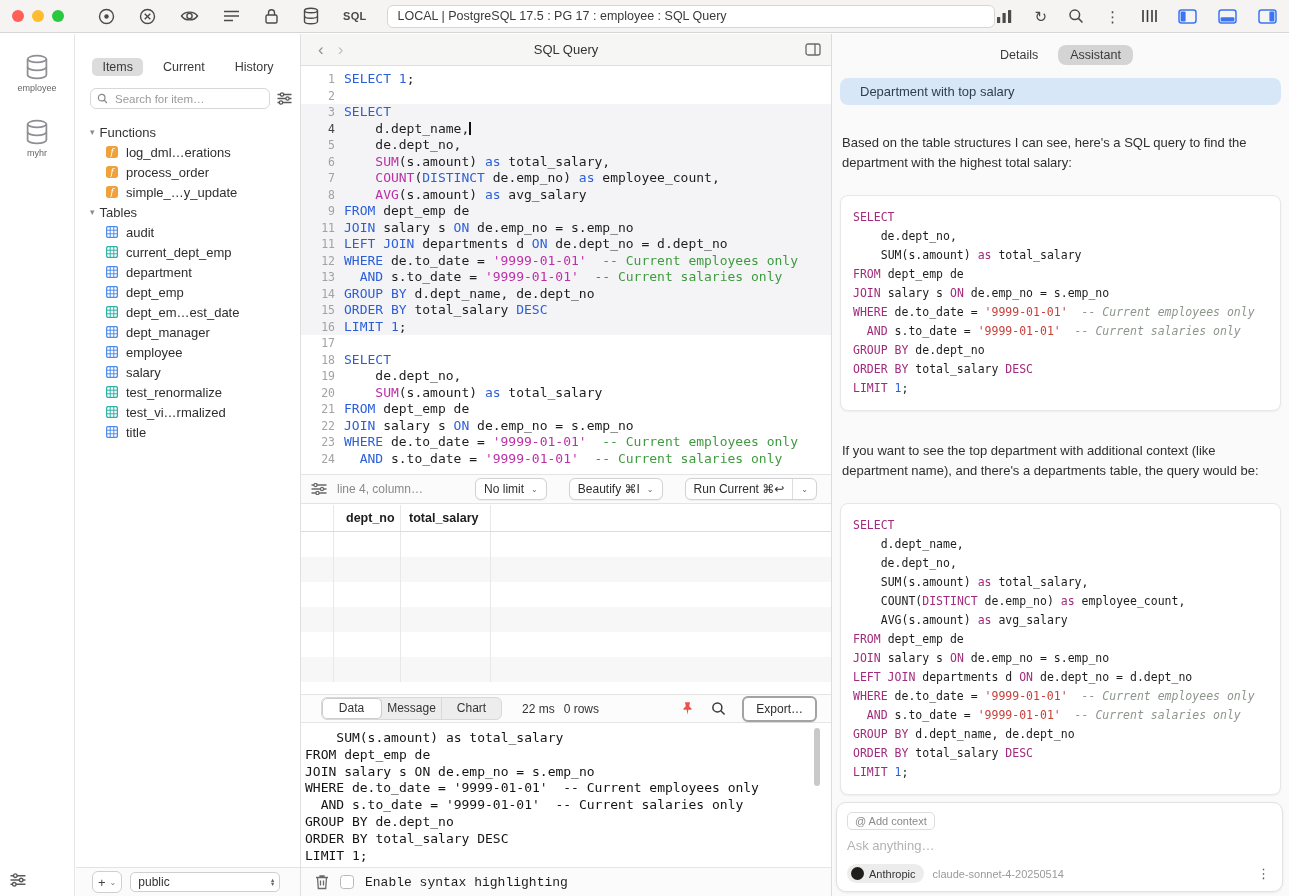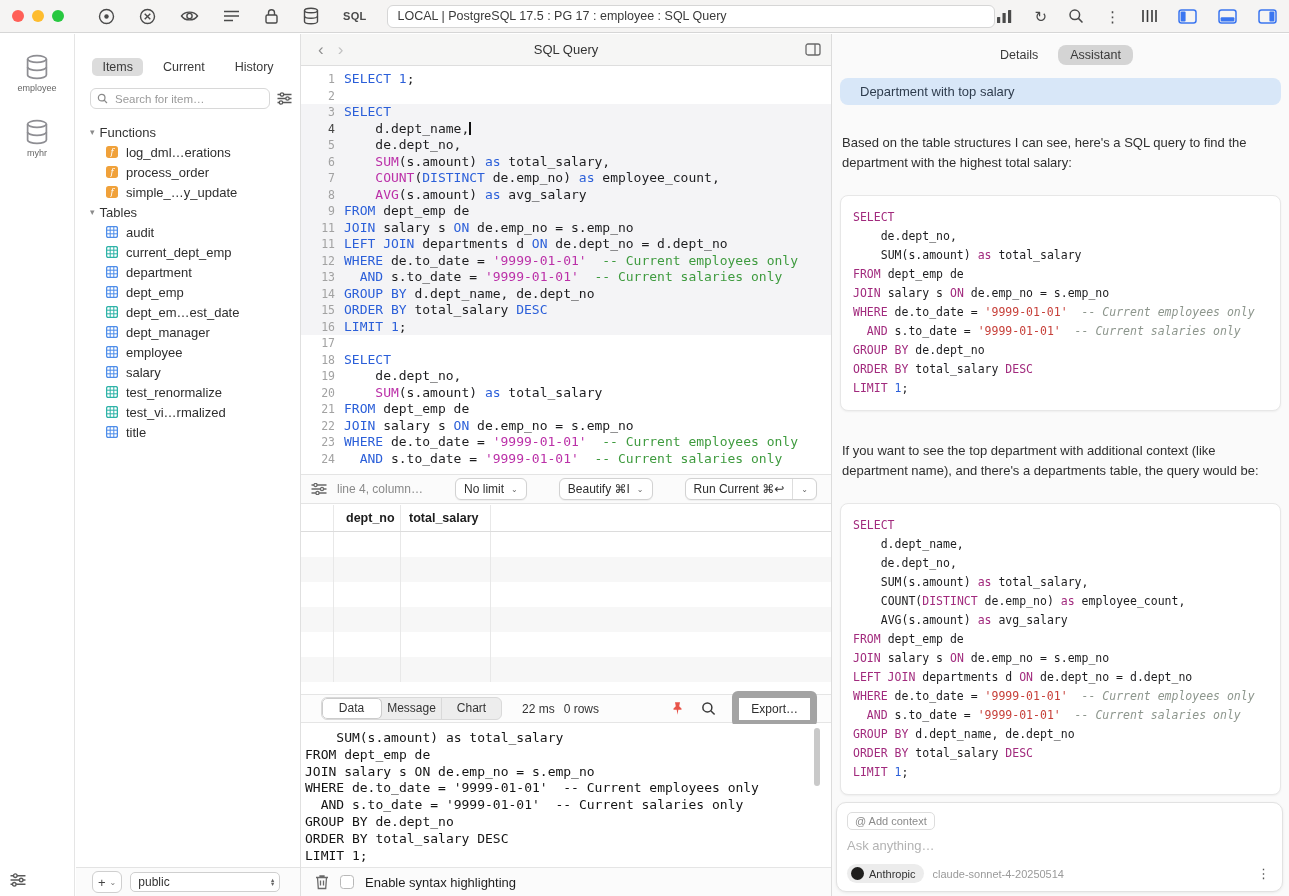--- a/index.html
+++ b/index.html
@@ -69,53 +69,53 @@
   .tk-k{color:#2b5fd9}.tk-f{color:#bb30a8}.tk-s{color:#bb30a8}.tk-n{color:#2b5fd9}.tk-c{color:#3f9b3f}.tk-p{color:#1d1d1f}
   .caret{display:inline-block;width:1.5px;height:13px;background:#111;vertical-align:-2px;}
 
   .statusbar{position:absolute;top:440px;left:0;right:0;height:30px;background:#fbfbfb;border-top:1px solid #e4e4e4;border-bottom:1px solid #e4e4e4;
              display:flex;align-items:center;padding:0 14px 0 10px;box-sizing:border-box;gap:10px;}
   .pos-text{font-size:12px;color:#8a8a8a;white-space:nowrap;}
   .sb-btn{height:22px;border:1px solid #d2d2d2;border-radius:6px;background:#fff;display:flex;align-items:center;
           font-size:12px;color:#2e2e2e;padding:0 8px;gap:7px;box-sizing:border-box;white-space:nowrap;box-shadow:0 .5px 1px rgba(0,0,0,.05);}
   .sb-btn .dd{font-size:8px;color:#666;}
   .vdiv{width:1px;height:20px;background:#ddd;margin:0 1px;}
-  .sb-group{margin-left:auto;display:flex;gap:32px;align-items:center;}
+  .sb-group{margin-left:auto;display:flex;gap:22px;align-items:center;}
 
   .results{position:absolute;top:471px;left:0;right:0;height:189px;background:#fff;overflow:hidden;}
   .res-header{display:flex;height:26px;border-bottom:1px solid #dcdcdc;align-items:stretch;background:#fff;}
   .res-cell{box-sizing:border-box;border-right:1px solid #e8e8e8;height:100%;}
   .res-cell.handle{width:33px;flex:0 0 33px;}
   .res-cell.col0{width:67px;flex:0 0 67px;padding-left:12px;}
   .res-cell.col1{width:90px;flex:0 0 90px;padding-left:8px;}
   .res-header .res-cell{font-size:12.5px;font-weight:bold;color:#1c1c1c;line-height:26px;}
   .res-row{display:flex;height:25px;}
   .res-row.alt{background:#f7f7f7;}
 
   .res-footer{position:absolute;top:660px;left:0;right:0;height:29px;background:#fcfcfc;border-top:1px solid #e5e5e5;border-bottom:1px solid #e5e5e5;
               display:flex;align-items:center;padding:0 14px 0 20px;box-sizing:border-box;}
   .seg{display:flex;background:#ededed;border:1px solid #d9d9d9;border-radius:6px;height:21px;overflow:hidden;}
   .seg .tab{width:59px;text-align:center;font-size:12px;line-height:21px;color:#333;border-right:1px solid #d9d9d9;cursor:default;}
   .seg .tab:last-child{border-right:none;}
   .seg .tab.active{background:#fff;border-radius:5px;outline:1px solid #ccc;outline-offset:-1px;}
   .timing{margin-left:20px;font-size:12px;color:#333;}
   .rowcount{margin-left:9px;font-size:12px;color:#333;}
   .rf-right{margin-left:auto;display:flex;align-items:center;gap:16px;}
-  .export-btn{height:22px;border:7px solid #a3a3a3;border-radius:6px;background:#fff;font-size:12px;color:#2e2e2e;
+  .export-btn{height:22px;border:2px solid #a3a3a3;border-radius:6px;background:#fff;font-size:12px;color:#2e2e2e;
               display:flex;align-items:center;padding:0 12px;box-shadow:0 .5px 1px rgba(0,0,0,.05);}
 
   .msgpanel{position:absolute;top:690px;left:0;right:0;height:143px;background:#fff;overflow:hidden;
             font-family:"DejaVu Sans Mono",monospace;font-size:13px;color:#141414;padding:6px 0 0 4px;box-sizing:border-box;}
   .msg-line{height:16.8px;line-height:16.8px;white-space:pre;}
   .msg-scroll{position:absolute;top:2px;right:11px;width:6px;height:58px;border-radius:3px;background:#c9c9c9;}
 
   .center-bottom{position:absolute;bottom:0;left:0;right:0;height:29px;background:#fbfbfb;border-top:1px solid #e5e5e5;
                  display:flex;align-items:center;gap:11px;padding:0 14px;box-sizing:border-box;}
   .checkbox{width:14px;height:14px;border:1px solid #b8b8b8;border-radius:3.5px;background:#fff;box-sizing:border-box;}
-  .cb-label{font-size:13px;color:#1f1f1f;}
+  .cb-label{font-size:13px;color:#1f1f1f;font-family:Liberation Mono, monospace;}
 
   
   .rightpanel{position:absolute;top:34px;left:831px;right:0;bottom:0;background:#fafafa;border-left:1px solid #dcdcdc;box-sizing:border-box;}
   .rp-tabs{display:flex;justify-content:center;gap:8px;padding-top:11px;}
   .rp-tabs .tab{font-size:12.5px;color:#3a3a3a;padding:3px 12px;border-radius:6px;cursor:default;}
   .rp-tabs .tab.active{background:#d4d4d4;border-radius:8px;}
   .rp-scroll{position:absolute;top:40px;left:0;right:0;bottom:98px;overflow:hidden;padding:4px 8px 0 8px;box-sizing:border-box;}
   .user-bubble{background:#d8e7f8;border-radius:8px;padding:6px 20px;font-size:13px;color:#2f3d4e;margin-bottom:28px;}
   .rp-para{font-size:13px;line-height:20px;color:#2f2f2f;margin-bottom:22px;padding:0 2px;}
   .ai-code{background:#fff;border:1px solid #e7e7e7;border-radius:8px;box-shadow:0 1px 2px rgba(0,0,0,.05);

